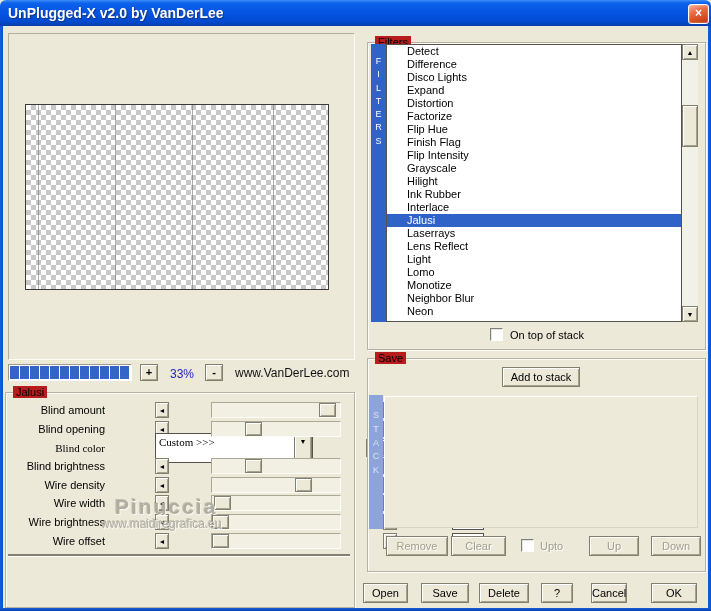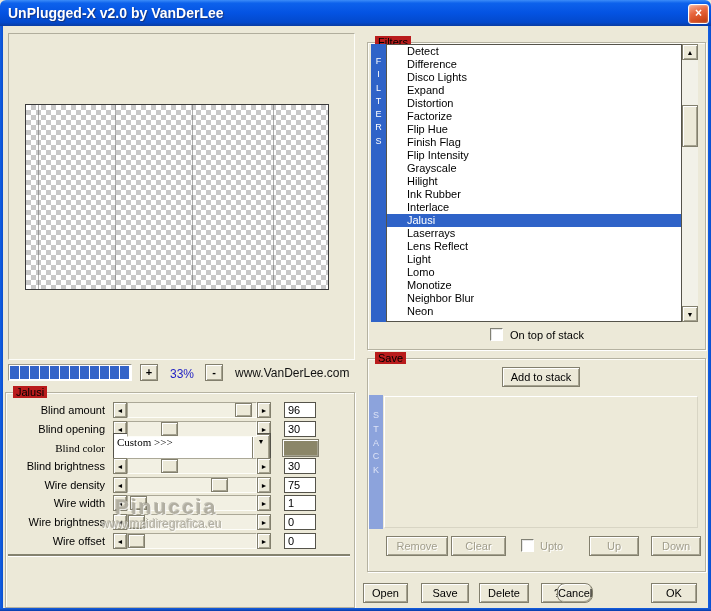--- a/index.html
+++ b/index.html
@@ -44,21 +44,21 @@
   .zoom-pct{position:absolute;left:163px;top:367px;width:38px;text-align:center;color:#2222C4;font-size:12px;}
   .site-text{position:absolute;left:235px;top:366px;font-size:12px;color:#111;}
   
   .groupbox{position:absolute;border:1px solid #B5B2A1;box-shadow:1px 1px 0 #FFFFFF, inset 1px 1px 0 #FDFDF8;}
   .group-label{position:absolute;top:-7px;left:7px;background:#b91c1c;padding:0 3px;line-height:12px;}
   .gb-jalusi{left:5px;top:392px;width:348px;height:214px;}
   .gb-filters{left:367px;top:42px;width:337px;height:306px;}
   .gb-stack{left:367px;top:358px;width:337px;height:212px;}
   
   #param-rows{position:absolute;left:3px;top:9px;right:3px;}
-  .prow{display:flex;align-items:center;height:16px;margin-bottom:2.6px;}
+  .prow{display:flex;align-items:center;height:16px;margin-bottom:2.6px;gap:42px;}
   .prow.tall{height:18px;margin-bottom:1px;font-family:Liberation Serif, serif;}
   .plabel{width:96px;text-align:right;margin-right:8px;flex:none;white-space:nowrap;}
   .abtn{flex:none;width:14px;height:16px;font-size:7px;line-height:15px;text-align:center;box-sizing:border-box;}
   .track{flex:none;position:relative;width:130px;height:16px;box-sizing:border-box;background:#F2F0E3;
     border:1px solid;border-color:#ABA897 #FDFDF8 #FDFDF8 #ABA897;}
   .thumb{position:absolute;top:0;width:17px;height:14px;box-sizing:border-box;}
   .vbox{flex:none;margin-left:13px;width:32px;height:16px;box-sizing:border-box;background:#fff;
     border:1px solid #55534A;line-height:14px;padding-left:3px;}
   .combo{flex:none;display:flex;width:158px;height:30px;box-sizing:border-box;background:#fff;border:1px solid #55534A;}
   .combo-text{flex:1;line-height:16px;padding-left:3px;overflow:hidden;white-space:nowrap;}
@@ -91,21 +91,21 @@
   .stack-vtab div{line-height:13.8px;}
   .stack-list{position:absolute;left:16px;top:37px;width:314px;height:132px;background:#EDEAD9;
     border:1px solid;border-color:#FFFFFF #D8D5C4 #D8D5C4 #FFFFFF;box-sizing:border-box;}
   .stack-btn{position:absolute;top:177px;height:20px;}
   .sb-remove{left:18px;width:62px;} .sb-clear{left:83px;width:55px;}
   .sb-up2{left:221px;width:50px;} .sb-down2{left:283px;width:50px;}
   .upto-wrap{position:absolute;left:153px;top:180px;display:flex;align-items:center;gap:6px;}
   
   .fbtn{position:absolute;top:583px;height:20px;}
   .f-open{left:363px;width:45px;} .f-save{left:421px;width:48px;} .f-delete{left:479px;width:50px;}
-  .f-help{left:541px;width:32px;} .f-cancel{left:557px;width:36px;border-radius:8px;} .f-ok{left:651px;width:46px;}
+  .f-help{left:541px;width:32px;} .f-cancel{left:591px;width:36px;} .f-ok{left:651px;width:46px;}
 </style>
 </head>
 <body>
 
 <div class="window">
 
   <div class="titlebar">
     <span class="title">UnPlugged-X v2.0 by VanDerLee</span>
     <span class="close-btn">×</span>
   </div>

